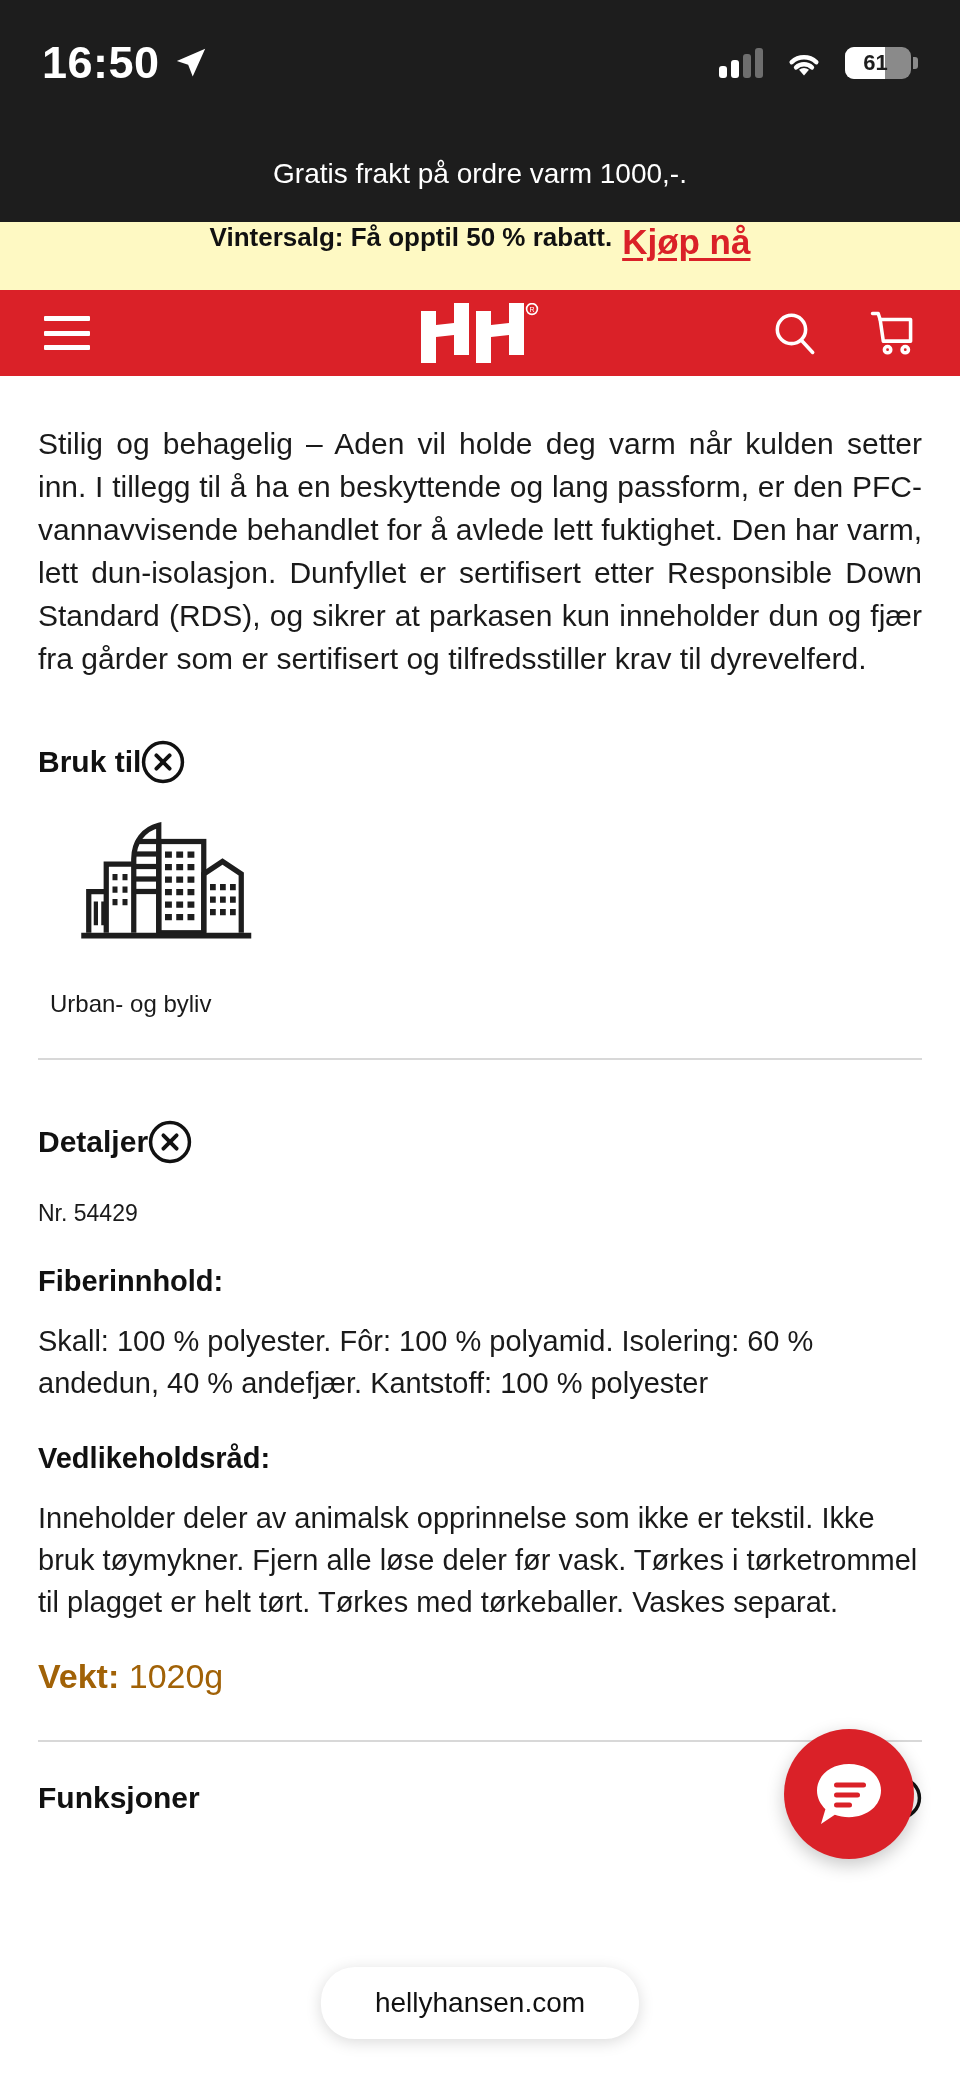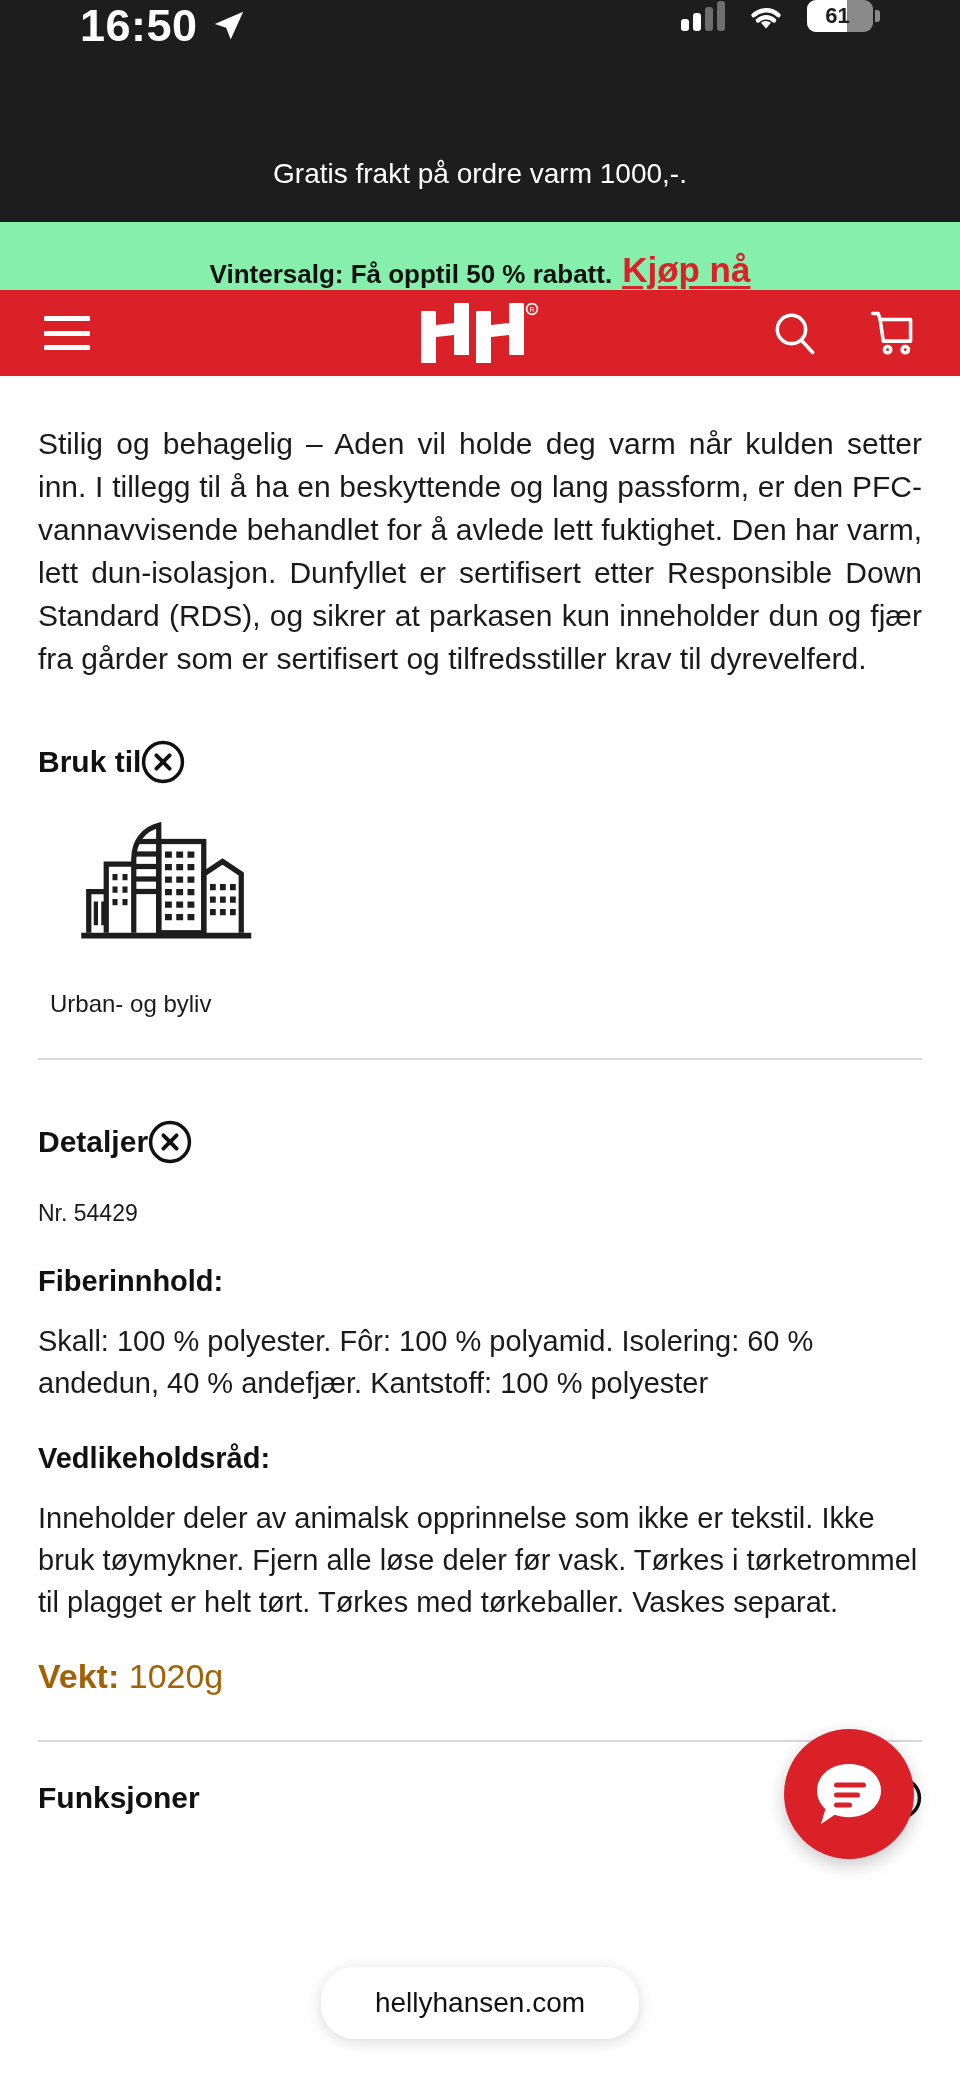--- a/index.html
+++ b/index.html
@@ -9,22 +9,22 @@
     font-family:"Liberation Sans", sans-serif;
     overflow:hidden;
   }
   .screen { position:relative; width:960px; height:2081px; background:#fff; }
 
   
   .statusbar {
     position:relative;
     height:125px;
     background:#1d1d1d;
-    display:flex; align-items:flex-start;
-    padding:0 62px;
+    display:flex; align-items:center;
+    padding:0 24px;
   }
   .sb-left { display:flex; align-items:center; gap:14px; flex:0 0 auto; margin-left:18px; }
   .sb-time {
     color:#fff; font-size:45px; font-weight:600; letter-spacing:0.5px;
     font-family:"Liberation Sans", sans-serif;
   }
   .loc-arrow { width:34px; height:34px; display:block; }
   .sb-spacer { flex:1 1 auto; }
   .sb-right { display:flex; align-items:center; gap:22px; margin-right:18px; }
 
@@ -62,22 +62,22 @@
     background:#1d1d1d; height:97px;
     display:flex; align-items:center; justify-content:center;
   }
   .promo-dark span {
     color:#ffffff; font-size:28px; font-weight:400;
     font-family:"Liberation Sans", sans-serif;
   }
 
   
   .salebar {
-    background:#86efac; height:68px;
-    display:flex; align-items:flex-end; justify-content:center; gap:0;
+    background:#fef9c3; height:68px;
+    display:flex; align-items:flex-start; justify-content:center; gap:0;
   }
   .salebar .txt {
     color:#111; font-size:26px; font-weight:700;
   }
   .salebar .lnk {
     color:#da2128; font-size:35px; font-weight:700;
     text-decoration:underline; text-underline-offset:4px; margin-left:10px;
     cursor:pointer;
   }
 

